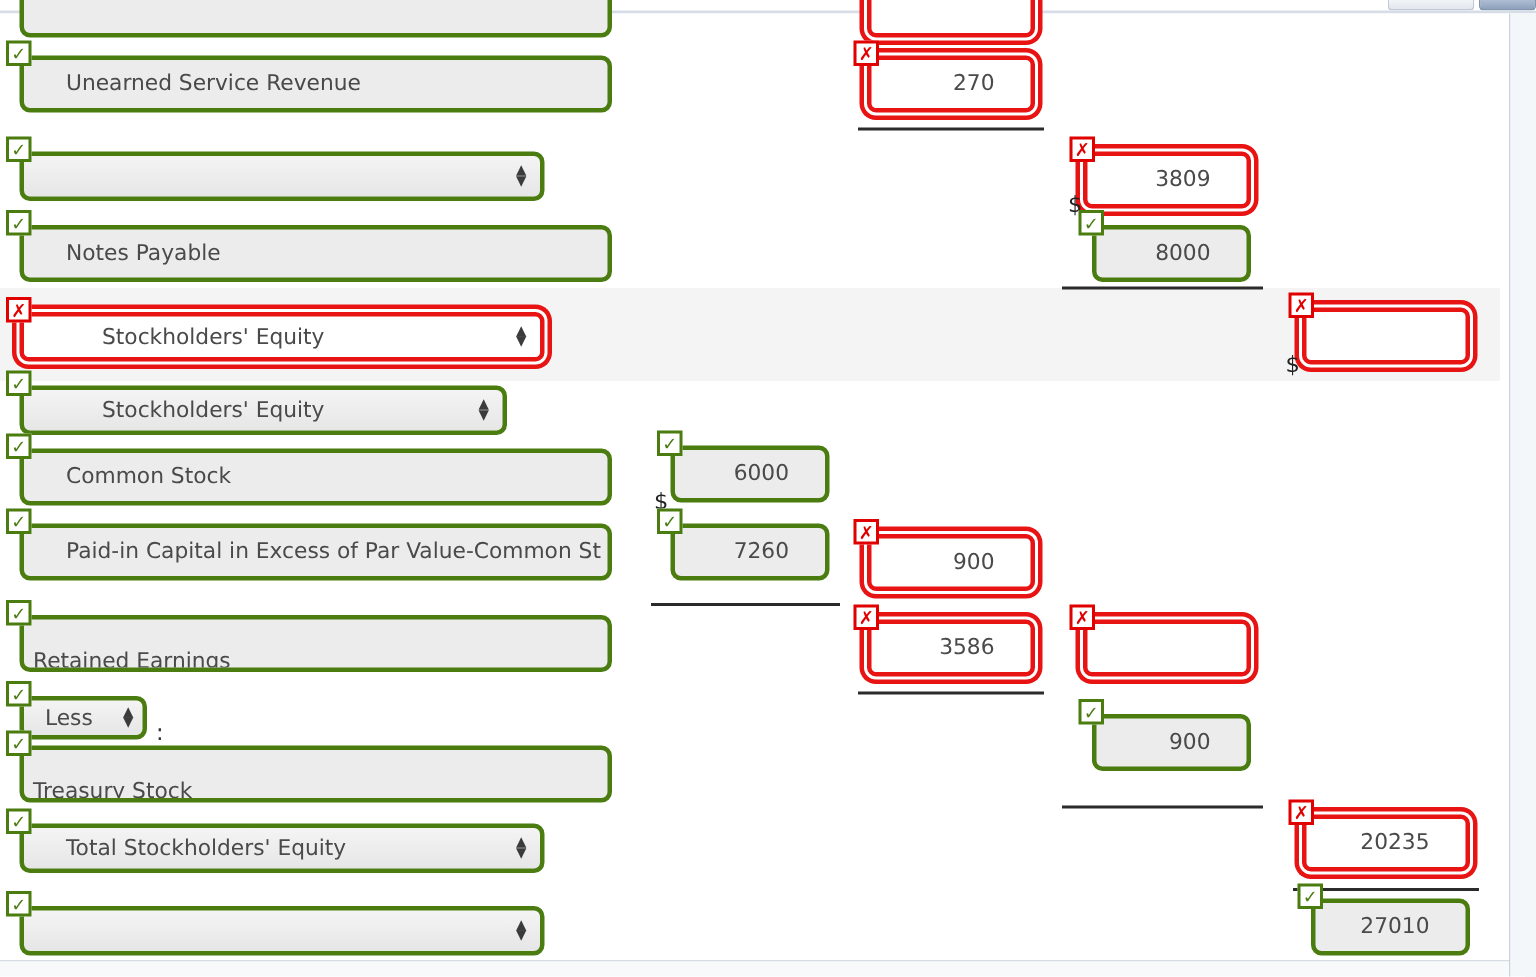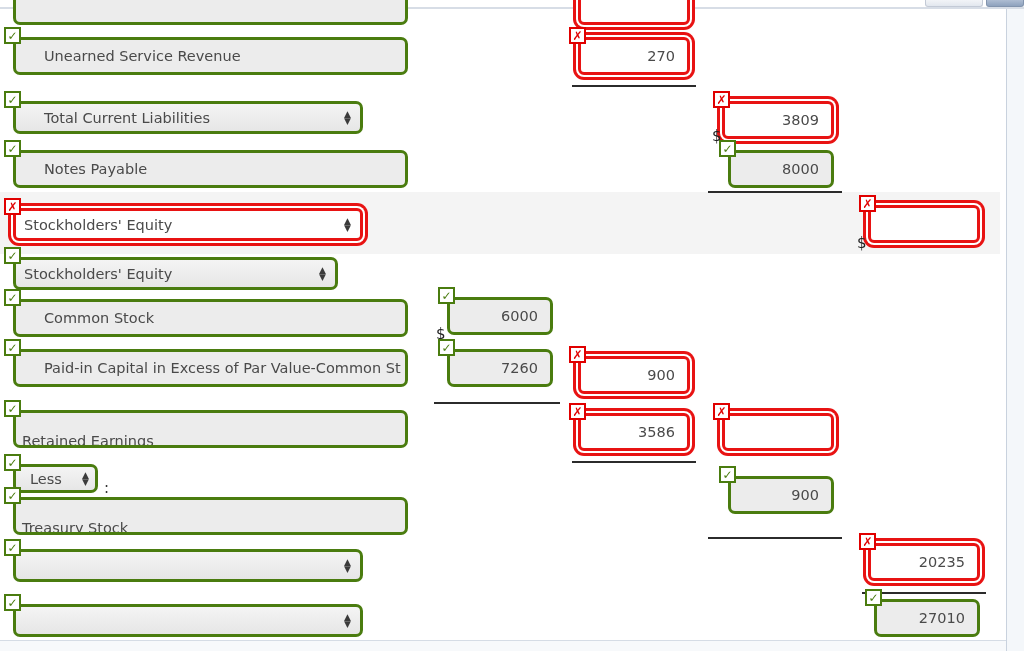--- a/index.html
+++ b/index.html
@@ -94,42 +94,42 @@
   }
   .ti.bad {
     background: #ffffff;
     border: 3px solid #e81313;
     box-shadow: 0 0 0 2px #ffffff, 0 0 0 5px #e81313;
     border-radius: 6px;
   }
   .ti .txt { display: block; width: 100%; padding: 0 10px; }
   .ti .txt.indent  { padding-left: 28px; }
   .ti .txt.flush   { padding-left: 6px; margin-top: 23px; }
-  .ti .txt.num     { text-align: right; padding-right: 12px; }
+  .ti .txt.num     { text-align: right; padding-right: 24px; }
 
   
   .sel {
     position: relative;
     height: 33px;
     background: linear-gradient(#f4f4f4, #e6e6e6);
     border: 3px solid #4a7c0f;
     border-radius: 7px;
     display: flex; align-items: center;
     font-size: 14.5px;
     color: #4a4a4a;
     white-space: nowrap; overflow: hidden;
   }
   .sel.bad {
     background: #ffffff;
     border: 3px solid #e81313;
     box-shadow: 0 0 0 2px #ffffff, 0 0 0 5px #e81313;
     border-radius: 6px;
   }
   .sel .txt { display: block; width: 100%; padding: 0 26px 0 28px; }
-  .sel .txt.flush { padding-left: 8px; }
+  .sel .txt.flush { padding-left: 8px; margin-left: 44px; }
   .sel .arrows {
     position: absolute; right: 9px; top: 50%;
     transform: translateY(-50%);
     font-size: 9px; line-height: 7px; color: #3b3b3b;
     text-align: center;
   }
 
   
   .dollar {
     position: absolute;
@@ -185,21 +185,20 @@
     <div class="badge bad">✗</div>
     <div class="ti bad">
       <span class="txt num">270</span>
     </div>
   </div>
   <div class="uline" style="left:572px; top:76px; width:124px;"></div>
 
   <div class="fld" style="left:13px; top:92px; width:350px;">
     <div class="badge ok">✓</div>
     <div class="sel">
-      <span class="txt">Total Current Liabilities</span>
       <span class="arrows">▲<br>▼</span>
     </div>
   </div>
 
   <span class="dollar" style="left:712px; top:118px;">$</span>
   <div class="fld" style="left:722px; top:92px; width:112px;">
     <div class="badge bad">✗</div>
     <div class="ti bad">
       <span class="txt num">3809</span>
     </div>
@@ -323,20 +322,21 @@
     <div class="badge ok">✓</div>
     <div class="ti">
       <span class="txt num">900</span>
     </div>
   </div>
   <div class="uline" style="left:708px; top:528px; width:134px;"></div>
 
   <div class="fld" style="left:13px; top:540px; width:350px;">
     <div class="badge ok">✓</div>
     <div class="sel">
+      <span class="txt">Total Stockholders' Equity</span>
       <span class="arrows">▲<br>▼</span>
     </div>
   </div>
 
   <div class="fld" style="left:868px; top:534px; width:112px;">
     <div class="badge bad">✗</div>
     <div class="ti bad">
       <span class="txt num">20235</span>
     </div>
   </div>

